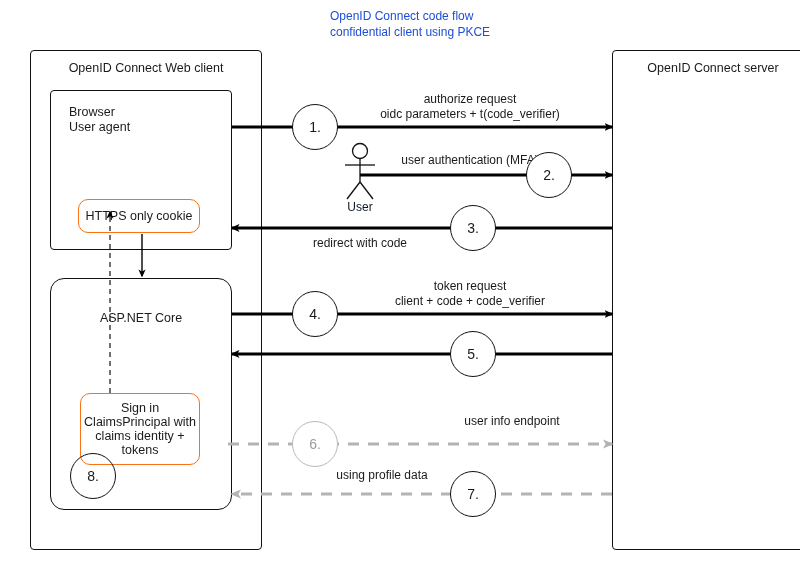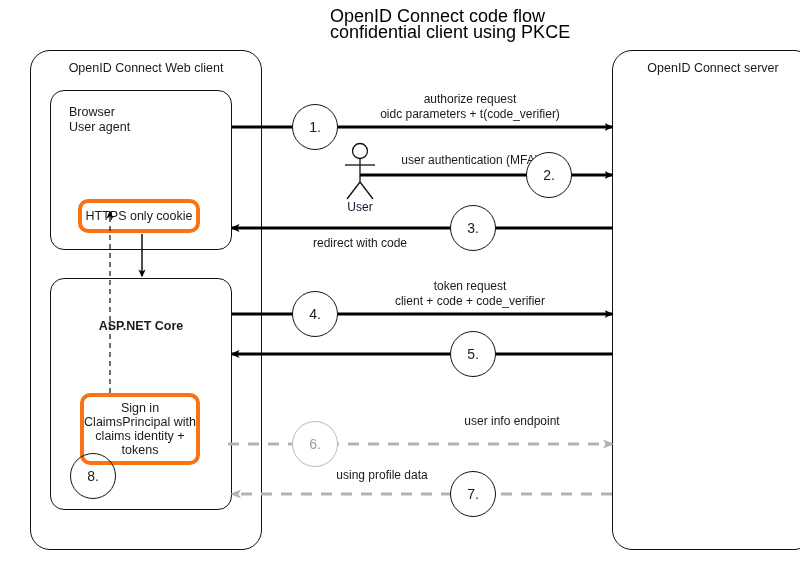--- a/index.html
+++ b/index.html
@@ -11,55 +11,55 @@
     overflow:hidden;
     position:relative;
   }
   #canvas{position:absolute;left:0;top:0;width:800px;height:580px;}
   .abs{position:absolute;}
 
   
   .box{
     position:absolute;
     border:1px solid #111111;
-    border-radius:20px;
+    border-radius:4px;
     background:transparent;
     box-sizing:border-box;
   }
   .box-label{
     position:absolute;
     left:0;right:0;
     text-align:center;
     font-size:12.5px;
     color:#1a1a1a;
     white-space:pre;
     line-height:15px;
   }
   .small-box{
     position:absolute;
-    border:4px solid #f97316;
+    border:1px solid #f97316;
     border-radius:10px;
     background:#ffffff;
     box-sizing:border-box;
     display:flex;
     align-items:center;
     justify-content:center;
     text-align:center;
     font-size:12.5px;
     line-height:15px;
     color:#1a1a1a;
   }
 
   
   #diagram-title{
     position:absolute;
     left:330px;top:8px;
-    font-size:18px;
+    font-size:12px;
     line-height:16px;
-    color:#000000;
+    color:#1d4ed8;
     white-space:pre-line;
     text-align:left;
   }
 
   
   .step-circle{
     position:absolute;
     width:46px;height:46px;
     border-radius:50%;
     border:1px solid #111111;
@@ -102,31 +102,31 @@
 
 <div id="canvas">
 
   <div id="diagram-title">OpenID Connect code flow
 confidential client using PKCE</div>
 
   <div class="box" style="left:30px;top:50px;width:232px;height:500px;">
     <div class="box-label" style="top:10px;">OpenID Connect Web client</div>
   </div>
 
-  <div class="box" style="left:50px;top:90px;width:182px;height:160px;border-radius:14px;">
+  <div class="box" style="left:50px;top:90px;width:182px;height:160px;border-radius:4px;">
     <div class="box-label" style="top:14px;left:18px;right:auto;text-align:left;">Browser
 User agent</div>
   </div>
 
   <div class="small-box" style="left:78px;top:199px;width:122px;height:34px;">
     <span>HTTPS only cookie</span>
   </div>
 
   <div class="box" style="left:50px;top:278px;width:182px;height:232px;border-radius:14px;">
-    <div class="box-label" style="top:40px;font-weight:bold;">ASP.NET Core</div>
+    <div class="box-label" style="top:32px;">ASP.NET Core</div>
   </div>
 
   <div class="small-box" style="left:80px;top:393px;width:120px;height:72px;line-height:14px;">
     <span style="white-space:pre-line;">Sign in
 ClaimsPrincipal with
 claims identity +
 tokens</span>
   </div>
 
   <div class="box" style="left:612px;top:50px;width:202px;height:500px;">

